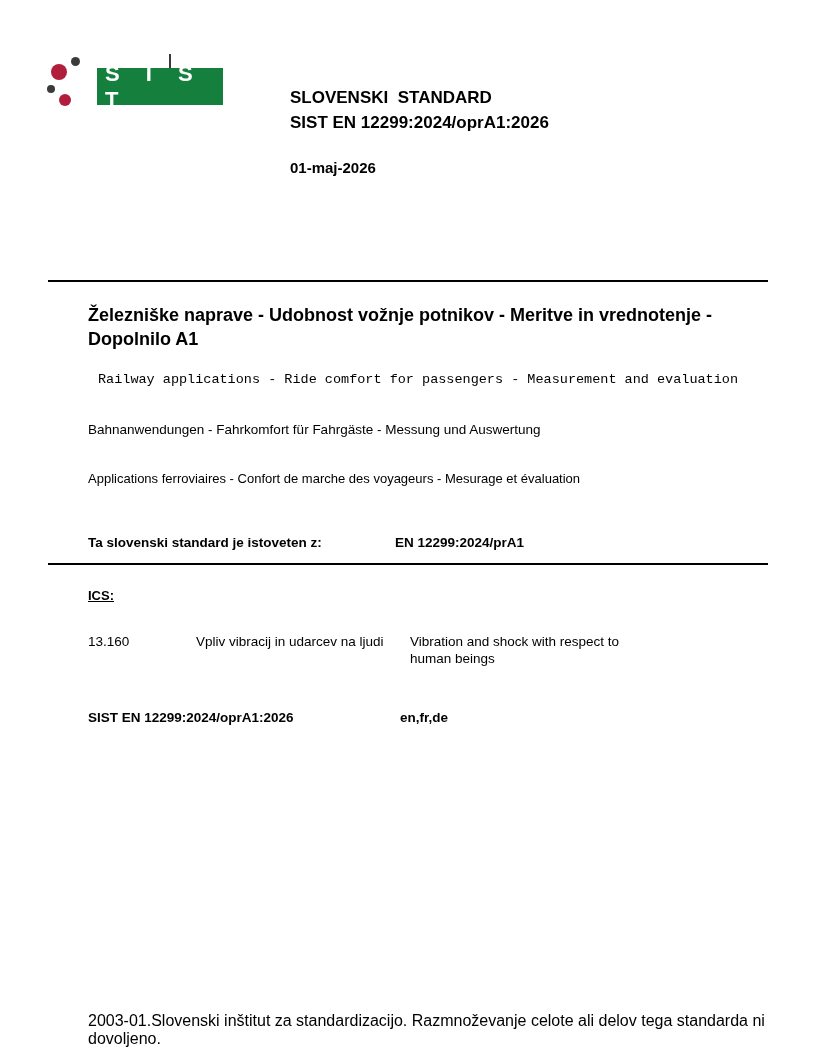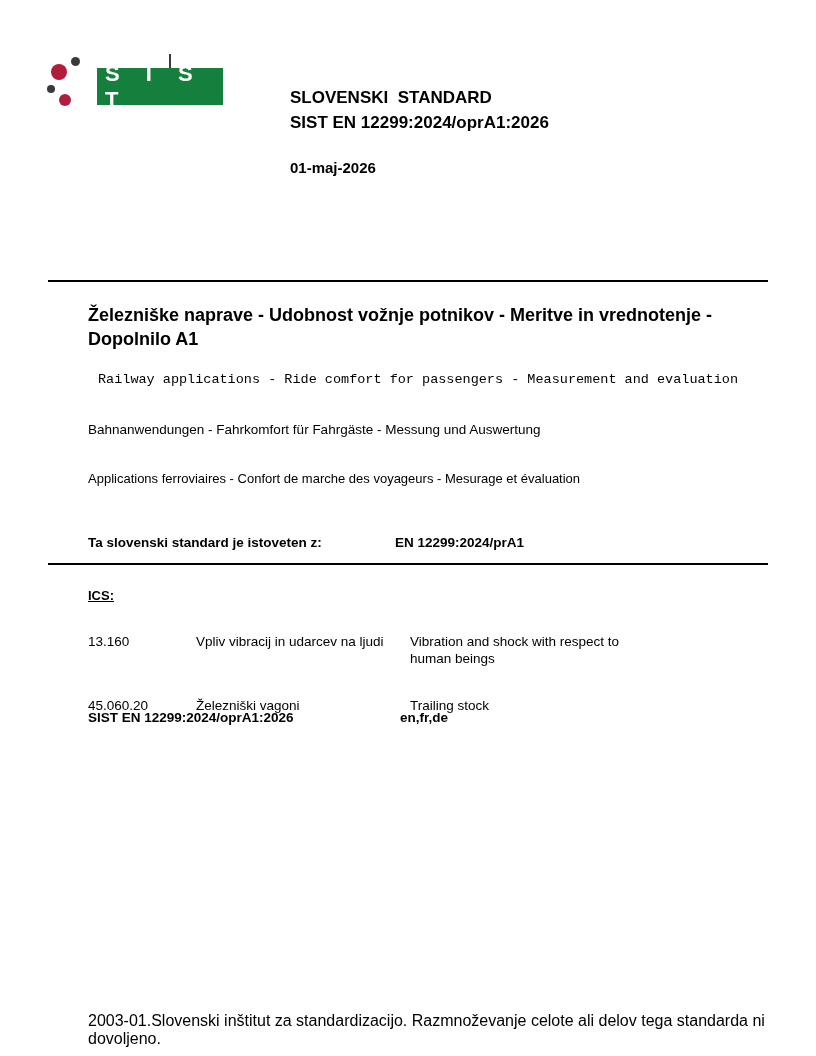--- a/index.html
+++ b/index.html
@@ -119,25 +119,20 @@
     <span class="equiv-value">EN 12299:2024/prA1</span>
   </div>
 
   <div class="ics-heading">ICS:</div>
   <div class="ics-table">
     <div class="ics-row ics-row-1">
       <span class="ics-code">13.160</span>
       <span class="ics-sl">Vpliv vibracij in udarcev na ljudi</span>
       <span class="ics-en">Vibration and shock with respect to human beings</span>
     </div>
-    <div class="ics-row ics-row-2">
-      <span class="ics-code">45.060.20</span>
-      <span class="ics-sl">Železniški vagoni</span>
-      <span class="ics-en">Trailing stock</span>
-    </div>
   </div>
 
   <div class="ref">
     <span>SIST EN 12299:2024/oprA1:2026</span>
     <span class="ref-langs">en,fr,de</span>
   </div>
 
   <div class="footer">2003-01.Slovenski inštitut za standardizacijo. Razmnoževanje celote ali delov tega standarda ni dovoljeno.</div>
 
 </div>

